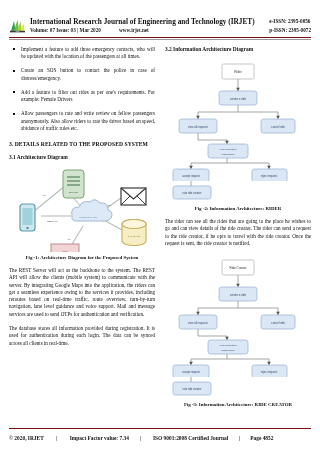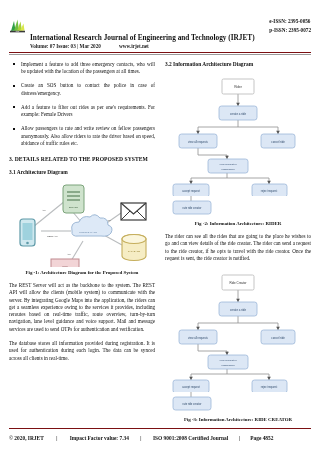--- a/index.html
+++ b/index.html
@@ -24,21 +24,21 @@
     padding: 17px 9px 0 9px;
     gap: 4px;
   }
   .logo {
     width: 17px; height: 15px;
     flex: 0 0 17px;
     position: relative;
     margin-top: 1px;
   }
   .logo svg { display:block; }
-  .head-mid { flex: 1 1 auto; min-width: 0; margin-top: 16px; }
+  .head-mid { flex: 1 1 auto; min-width: 0; }
   .head-title {
     font-family: "Liberation Serif", serif;
     font-weight: bold;
     font-size: 7.3px;
     line-height: 9px;
     color: #111;
     white-space: nowrap;
   }
   .head-sub {
     display: flex;

